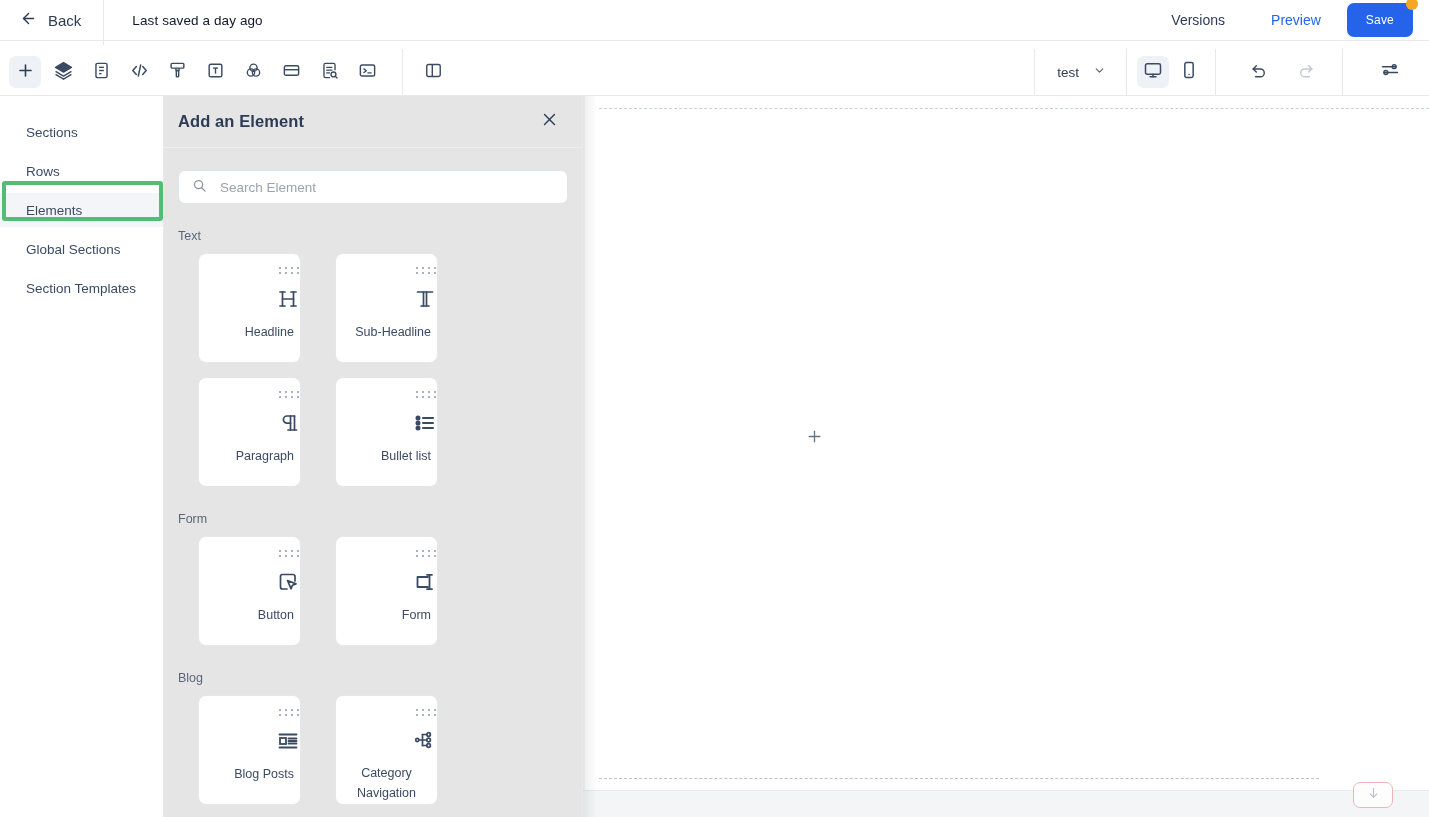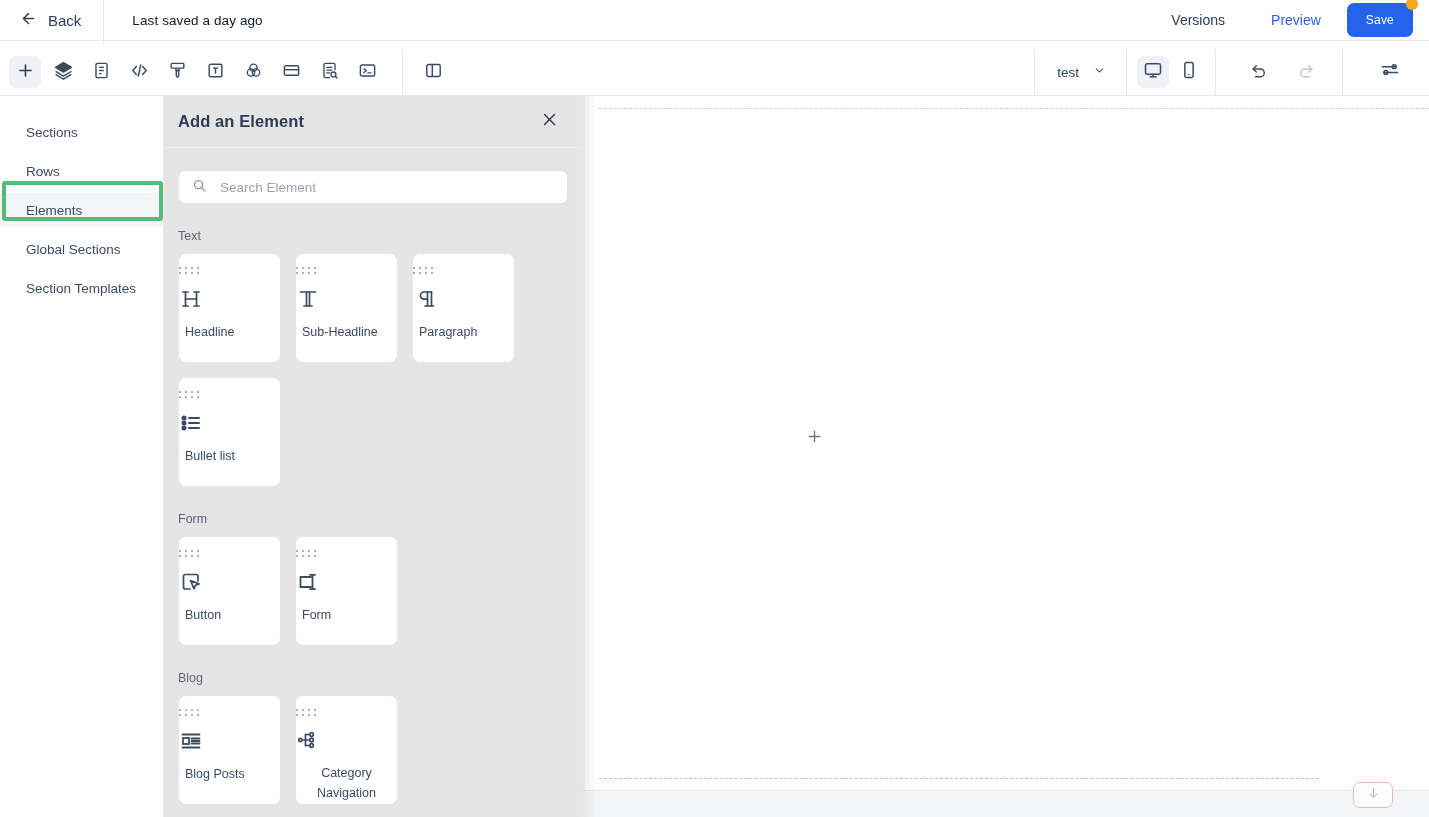--- a/index.html
+++ b/index.html
@@ -116,22 +116,23 @@
     border:none; outline:none; flex:1; font-size:13.5px;
     font-family:inherit; color:#3b4a63; background:transparent;
   }
   .searchbox input::placeholder { color:#9aa2b2; }
 
   .cat-title { font-size:12.5px; color:#5b6579; margin:25px 0 10px 0; font-weight:400;}
   .card-grid { display:flex; flex-wrap:wrap; gap:14px; }
   .el-card {
     width:103px; height:110px; border:1px solid #e4e7ed; border-radius:8px;
     background:#fff; cursor:pointer;
-    display:flex; flex-direction:column; align-items:flex-start;
+    display:flex; flex-direction:column; align-items:flex-end;
     padding-top:13px;
+    margin-left:20px;
   }
   .dots { display:grid; grid-template-columns:repeat(4,3px); gap:3px; }
   .dots i { width:2px; height:2px; background:#aab2c2; display:block; }
   .el-icon { margin-top:11px; height:28px; display:flex; align-items:center;
     justify-content:center; color:#3b4a63; }
   .el-label {
     margin-top:9px; font-size:12.5px; color:#3b4a63; text-align:center;
     line-height:1.65; padding:0 6px;
   }
 

